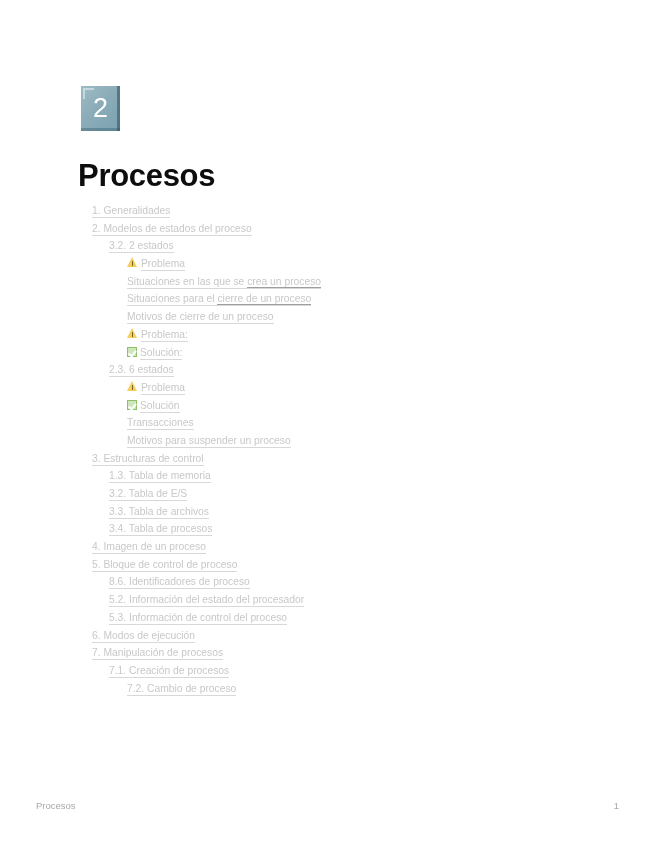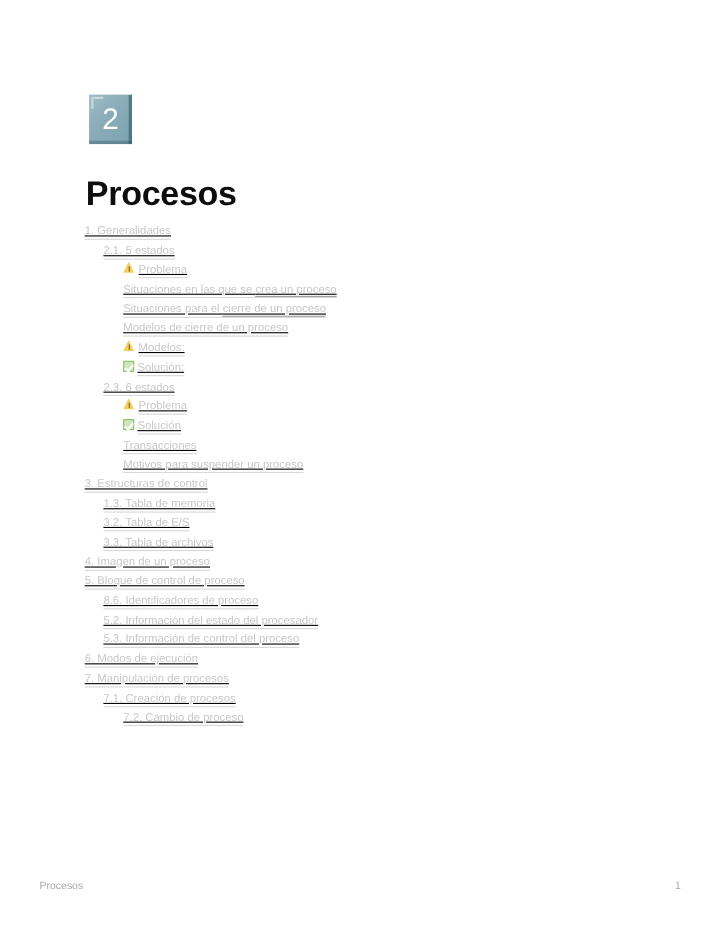--- a/index.html
+++ b/index.html
@@ -49,24 +49,23 @@
     font-size: 31px;
     font-weight: bold;
     color: #0d0d0d;
     letter-spacing: -0.3px;
     line-height: 38px;
   }
 
   
   #toc {
     position: absolute;
-    left: 77px;
+    left: 92px;
     top: 202px;
     width: 500px;
-    text-decoration: underline;
   }
   .toc-entry {
     height: 17.7px;
     line-height: 17.7px;
     font-size: 10.3px;
     color: #c8c8c8;
     white-space: nowrap;
     display: block;
     position: relative;
   }
@@ -144,36 +143,38 @@
 </style>
 </head>
 <body>
 
 <div id="chapter-badge">2</div>
 
 <h1 id="chapter-title">Procesos</h1>
 
 <nav id="toc">
     <a class="toc-entry lvl1"><span class="txt">1. Generalidades</span></a>
-    <a class="toc-entry lvl2"><span class="txt">2.1. 5 estados</span></a>
+    <a class="toc-entry lvl1"><span class="txt">2. Modelos de estados del proceso</span></a>
+    <a class="toc-entry lvl2"><span class="txt">3.2. 2 estados</span></a>
     <a class="toc-entry lvl3"><span class="ico ico-warning"></span><span class="txt">Problema</span></a>
     <a class="toc-entry lvl3 partial"><span class="txt">Situaciones en las que se <span class="hl">crea un proceso</span></span></a>
     <a class="toc-entry lvl3 partial"><span class="txt">Situaciones para el <span class="hl">cierre de un proceso</span></span></a>
-    <a class="toc-entry lvl3"><span class="txt">Modelos de cierre de un proceso</span></a>
-    <a class="toc-entry lvl3"><span class="ico ico-warning"></span><span class="txt">Modelos:</span></a>
+    <a class="toc-entry lvl3"><span class="txt">Motivos de cierre de un proceso</span></a>
+    <a class="toc-entry lvl3"><span class="ico ico-warning"></span><span class="txt">Problema:</span></a>
     <a class="toc-entry lvl3"><span class="ico ico-check"></span><span class="txt">Solución:</span></a>
     <a class="toc-entry lvl2"><span class="txt">2.3. 6 estados</span></a>
     <a class="toc-entry lvl3"><span class="ico ico-warning"></span><span class="txt">Problema</span></a>
     <a class="toc-entry lvl3"><span class="ico ico-check"></span><span class="txt">Solución</span></a>
     <a class="toc-entry lvl3"><span class="txt">Transacciones</span></a>
     <a class="toc-entry lvl3"><span class="txt">Motivos para suspender un proceso</span></a>
     <a class="toc-entry lvl1"><span class="txt">3. Estructuras de control</span></a>
     <a class="toc-entry lvl2"><span class="txt">1.3. Tabla de memoria</span></a>
     <a class="toc-entry lvl2"><span class="txt">3.2. Tabla de E/S</span></a>
     <a class="toc-entry lvl2"><span class="txt">3.3. Tabla de archivos</span></a>
+    <a class="toc-entry lvl2"><span class="txt">3.4. Tabla de procesos</span></a>
     <a class="toc-entry lvl1"><span class="txt">4. Imagen de un proceso</span></a>
     <a class="toc-entry lvl1"><span class="txt">5. Bloque de control de proceso</span></a>
     <a class="toc-entry lvl2"><span class="txt">8.6. Identificadores de proceso</span></a>
     <a class="toc-entry lvl2"><span class="txt">5.2. Información del estado del procesador</span></a>
     <a class="toc-entry lvl2"><span class="txt">5.3. Información de control del proceso</span></a>
     <a class="toc-entry lvl1"><span class="txt">6. Modos de ejecución</span></a>
     <a class="toc-entry lvl1"><span class="txt">7. Manipulación de procesos</span></a>
     <a class="toc-entry lvl2"><span class="txt">7.1. Creación de procesos</span></a>
     <a class="toc-entry lvl3"><span class="txt">7.2. Cambio de proceso</span></a>
   </nav>

